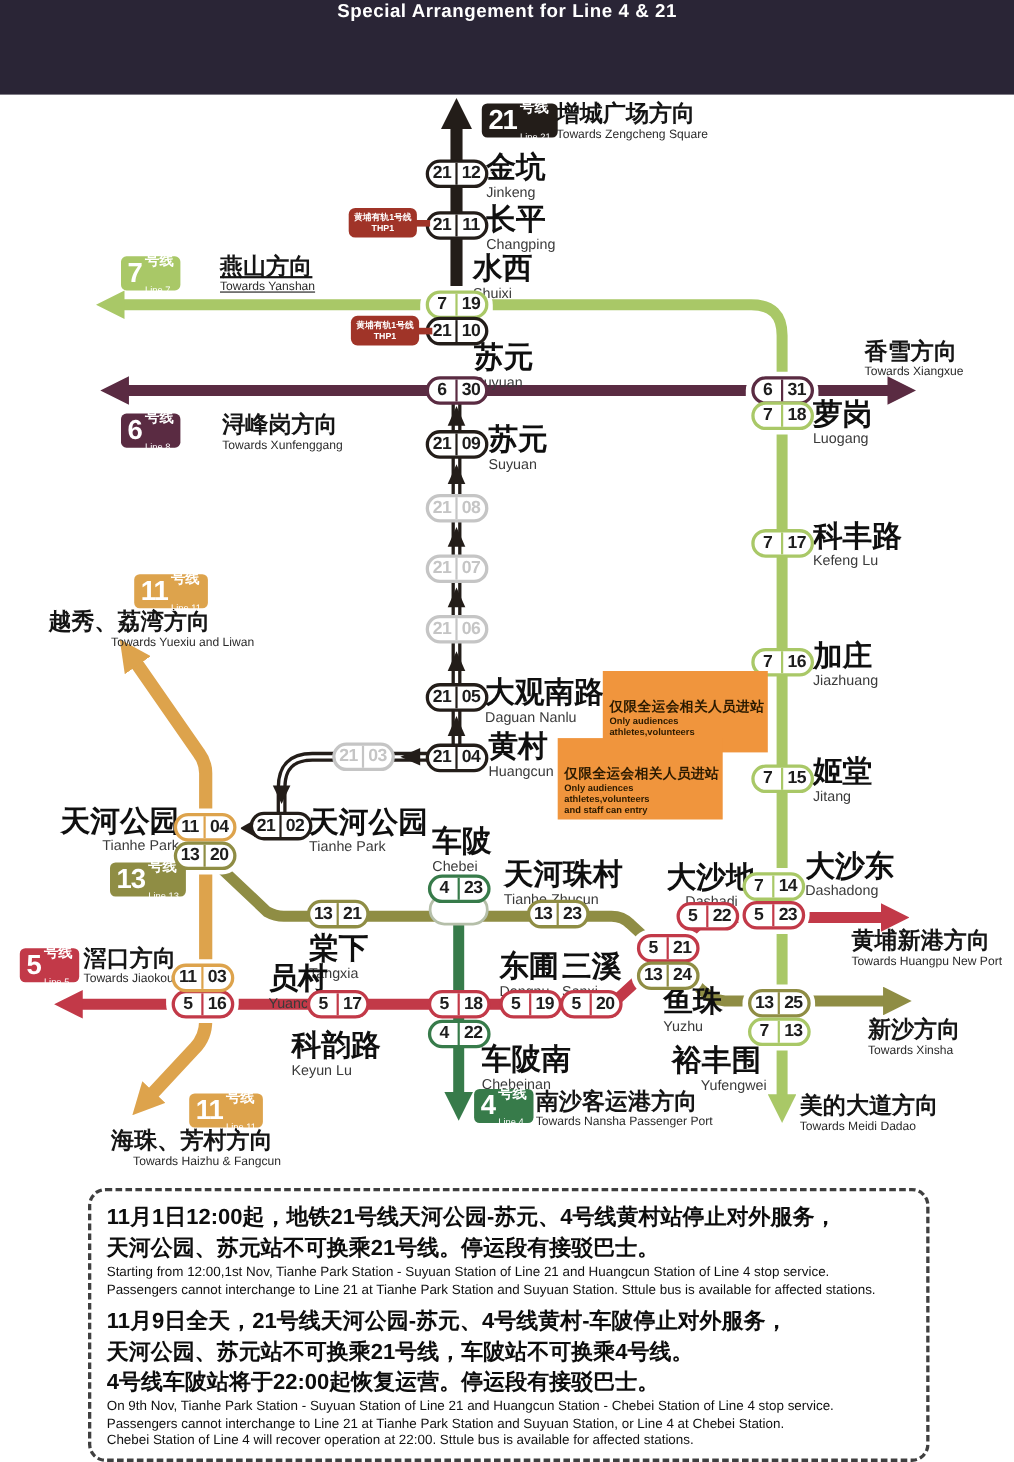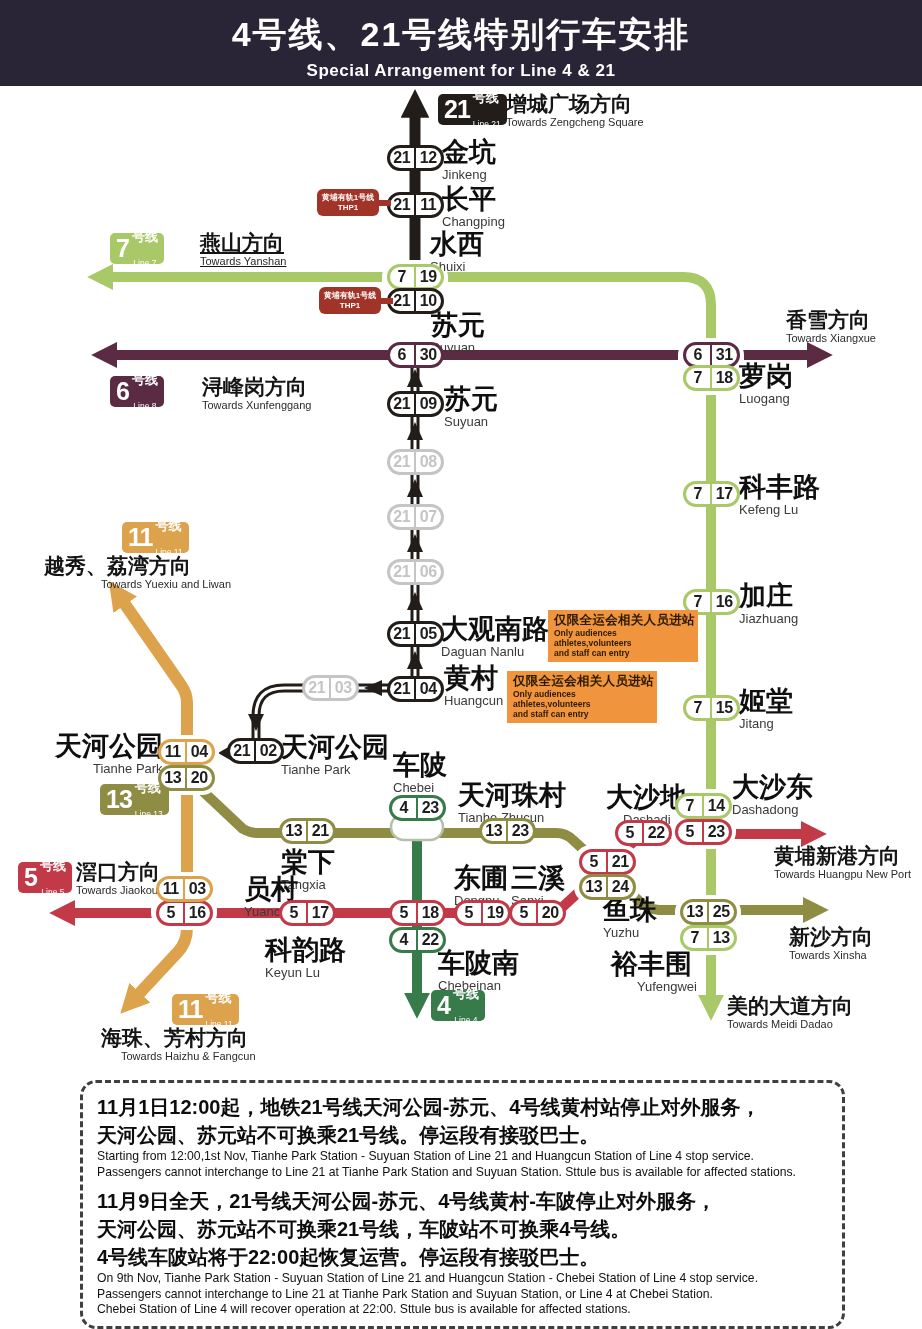--- a/index.html
+++ b/index.html
@@ -16,41 +16,40 @@
   .dir .en{display:block;font-size:11px;font-weight:400;color:#2a2a2a;margin-top:3px;}
   .bdg{position:absolute;width:57px;height:26px;background:#fff;border:3px solid #000;border-radius:16px;
        display:flex;align-items:center;box-sizing:border-box;font-weight:700;font-size:16px;color:#1d1d1d;}
   .bdg .c{flex:1;text-align:center;line-height:1;letter-spacing:-0.5px;}
   .bdg .d{width:2px;align-self:stretch;}
   .chip{position:absolute;height:31px;border-radius:5px;color:#fff;display:flex;align-items:center;
         padding:0 6px;box-sizing:border-box;}
   .chip .num{font-size:25px;font-weight:700;line-height:1;letter-spacing:-1px;}
   .chip .col{display:flex;flex-direction:column;margin-left:3px;line-height:1;}
   .chip .cnl{font-size:13px;font-weight:700;}
-  .chip .enl{font-size:8.5px;font-weight:400;margin-top:16px;text-align:center;}
+  .chip .enl{font-size:8.5px;font-weight:400;margin-top:16px;}
   .tram{position:absolute;width:62px;border-radius:6px;color:#fff;text-align:center;padding:4px 2px;
         box-sizing:border-box;line-height:1.2;}
   .tram span{display:block;font-size:8px;font-weight:700;}
   .tram::after{content:"";position:absolute;right:-12px;top:50%;margin-top:-3px;width:13px;height:6px;background:inherit;}
   .note{position:absolute;width:150px;padding:4px 6px;box-sizing:border-box;color:#2b1a00;line-height:1.1;}
-  .note .t{display:block;font-size:12.5px;font-weight:700;white-space:nowrap;letter-spacing:0.3px;}
+  .note .t{display:block;font-size:12.5px;font-weight:700;white-space:nowrap;letter-spacing:0.3px;margin-top:22px;}
   .note .l{display:block;font-size:8.5px;font-weight:600;line-height:1.2;}
   .notice{position:absolute;left:80px;top:1080px;width:765px;box-sizing:border-box;
           border:3px dashed #3f3f3f;border-radius:16px;padding:10px 14px 8px;}
   .notice .cn{font-size:20px;font-weight:700;color:#0d0d0d;line-height:1.4;white-space:nowrap;}
   .notice .en{font-size:12.2px;font-weight:500;color:#101010;line-height:1.28;white-space:nowrap;}
   .notice .gap{height:7px;}
 </style>
 </head>
 <body>
 
 <div class="page">
 
   <div class="hdr" style="background: rgb(42, 37, 54);">
-    <h1>4号线、21号线特别行车安排</h1>
     <div class="sub">Special Arrangement for Line 4 &amp; 21</div>
   </div>
 
   <svg class="lines" width="922" height="1329" viewBox="0 0 922 1329">
     <defs>
       <marker id="mk-line21" viewBox="0 0 10 10" refX="2" refY="5" markerWidth="2.6" markerHeight="2.6" orient="auto-start-reverse">
           <path d="M0,0 L10,5 L0,10 z" fill="#231d19"></path>
         </marker>
       <marker id="mk-line7" viewBox="0 0 10 10" refX="2" refY="5" markerWidth="2.6" markerHeight="2.6" orient="auto-start-reverse">
           <path d="M0,0 L10,5 L0,10 z" fill="#a9c867"></path>
@@ -209,20 +208,21 @@
       <div class="dir" style="left: 506px; top: 93px;"><span>增城广场方向</span><span class="en">Towards Zengcheng Square</span></div>
       <div class="dir" style="left: 200px; top: 232px; text-decoration: underline;"><span>燕山方向</span><span class="en">Towards Yanshan</span></div>
       <div class="dir" style="left: 786px; top: 309px;"><span>香雪方向</span><span class="en">Towards Xiangxue</span></div>
       <div class="dir" style="left: 202px; top: 376px;"><span>浔峰岗方向</span><span class="en">Towards Xunfenggang</span></div>
       <div class="dir" style="left: 44px; top: 555px;"><span>越秀、荔湾方向</span><span class="en" style="margin-left: 57px;">Towards Yuexiu and Liwan</span></div>
       <div class="dir" style="left: 76px; top: 861px;"><span>滘口方向</span><span class="en">Towards Jiaokou</span></div>
       <div class="dir" style="left: 774px; top: 845px;"><span>黄埔新港方向</span><span class="en">Towards Huangpu New Port</span></div>
       <div class="dir" style="left: 789px; top: 926px;"><span>新沙方向</span><span class="en">Towards Xinsha</span></div>
       <div class="dir" style="left: 101px; top: 1027px;"><span>海珠、芳村方向</span><span class="en" style="margin-left: 20px;">Towards Haizhu &amp; Fangcun</span></div>
       <div class="dir" style="left: 727px; top: 995px;"><span>美的大道方向</span><span class="en">Towards Meidi Dadao</span></div>
+      <div class="dir" style="left: 487px; top: 991px;"><span>南沙客运港方向</span><span class="en">Towards Nansha Passenger Port</span></div>
       <div class="chip" style="left: 438px; top: 94px; background: rgb(35, 29, 25);">
         <span class="num">21</span>
         <span class="col">
           <span class="cnl">号线</span>
           <span class="enl">Line 21</span>
         </span>
       </div>
       <div class="chip" style="left: 110px; top: 233px; background: rgb(169, 200, 103);">
         <span class="num">7</span>
         <span class="col">

